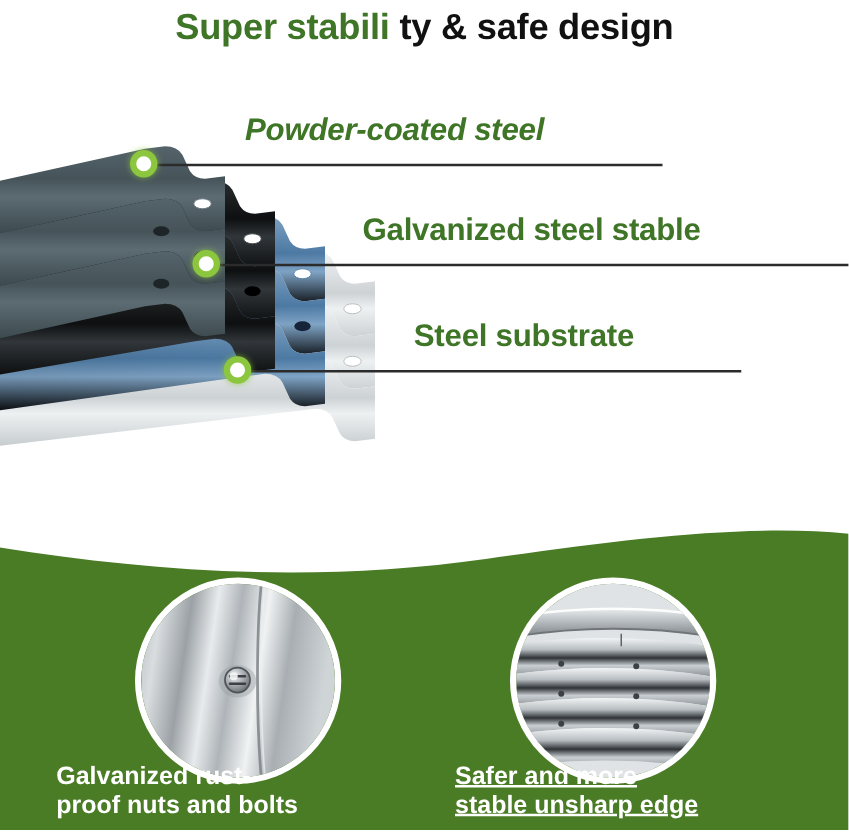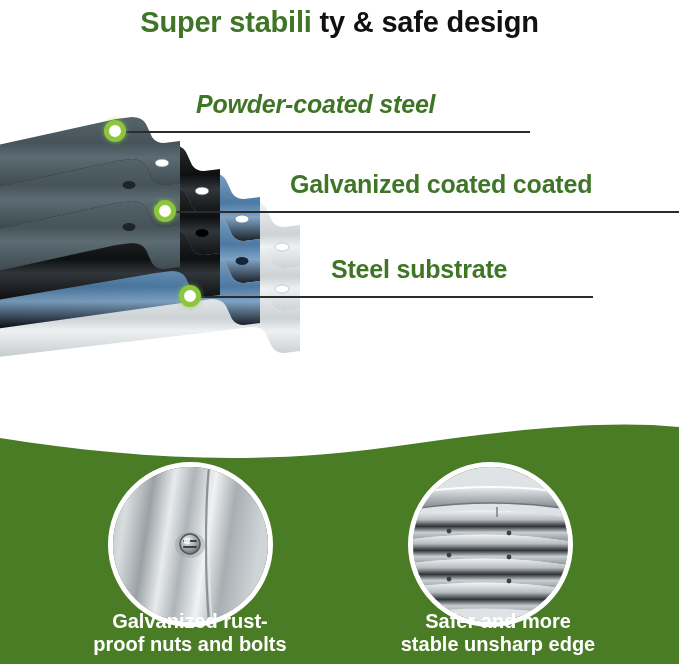--- a/index.html
+++ b/index.html
@@ -92,21 +92,21 @@
     border: 5px solid #ffffff;
     box-sizing: border-box;
     overflow: hidden;
   }
   .photo-circle svg { display: block; }
 
   
   .caption {
     position: absolute;
     width: 290px;
-    text-align: center;
+    text-align: left;
     color: #ffffff;
     font-size: 20px;
     font-weight: bold;
     line-height: 23px;
     white-space: pre-line;
   }
 </style>
 </head>
 <body>
 
@@ -195,21 +195,21 @@
 
   <div class="leader" style="left:115px; top:131px; width:415px;"></div>
   <div class="leader" style="left:165px; top:211px; width:514px;"></div>
   <div class="leader" style="left:190px; top:296px; width:403px;"></div>
 
   <div class="dot" style="left:104px; top:120px;"></div>
   <div class="dot" style="left:154px; top:200px;"></div>
   <div class="dot" style="left:179px; top:285px;"></div>
 
   <div class="callout-label" style="left:196px; top:90px;font-style:italic;">Powder-coated steel</div>
-  <div class="callout-label" style="left:290px; top:170px;">Galvanized coated coated</div>
+  <div class="callout-label" style="left:290px; top:170px;">Galvanized steel stable</div>
   <div class="callout-label" style="left:331px; top:255px;">Steel substrate</div>
 
   <div class="green-panel">
     <svg width="679" height="274" viewBox="0 0 679 274" xmlns="http://www.w3.org/2000/svg">
       <path d="M 0 43 C 120 62, 250 72, 390 52 C 500 36, 600 24, 679 32 L 679 274 L 0 274 Z" fill="#4a7c26"></path>
     </svg>
   </div>
 
   <div class="photo-circle" style="left:108px; top:462px; width:165px; height:165px;">
     <svg width="155" height="155" viewBox="0 0 155 155" xmlns="http://www.w3.org/2000/svg">
@@ -275,16 +275,16 @@
       <circle cx="36" cy="112" r="2.4" fill="#3c4145"></circle>
       <circle cx="96" cy="66" r="2.4" fill="#3c4145"></circle>
       <circle cx="96" cy="90" r="2.4" fill="#3c4145"></circle>
       <circle cx="96" cy="114" r="2.4" fill="#3c4145"></circle>
       <path d="M 84 40 L 84 50" stroke="#5f6468" stroke-width="1.2"></path>
     </svg>
   </div>
 
   <div class="caption" style="left:45px; top:610px;">Galvanized rust-
 proof nuts and bolts</div>
-  <div class="caption" style="left:353px; top:610px;">Safer and more
+  <div class="caption" style="left:364px; top:610px;text-decoration:underline;">Safer and more
 stable unsharp edge</div>
 
 </div>
 
 </body></html>

